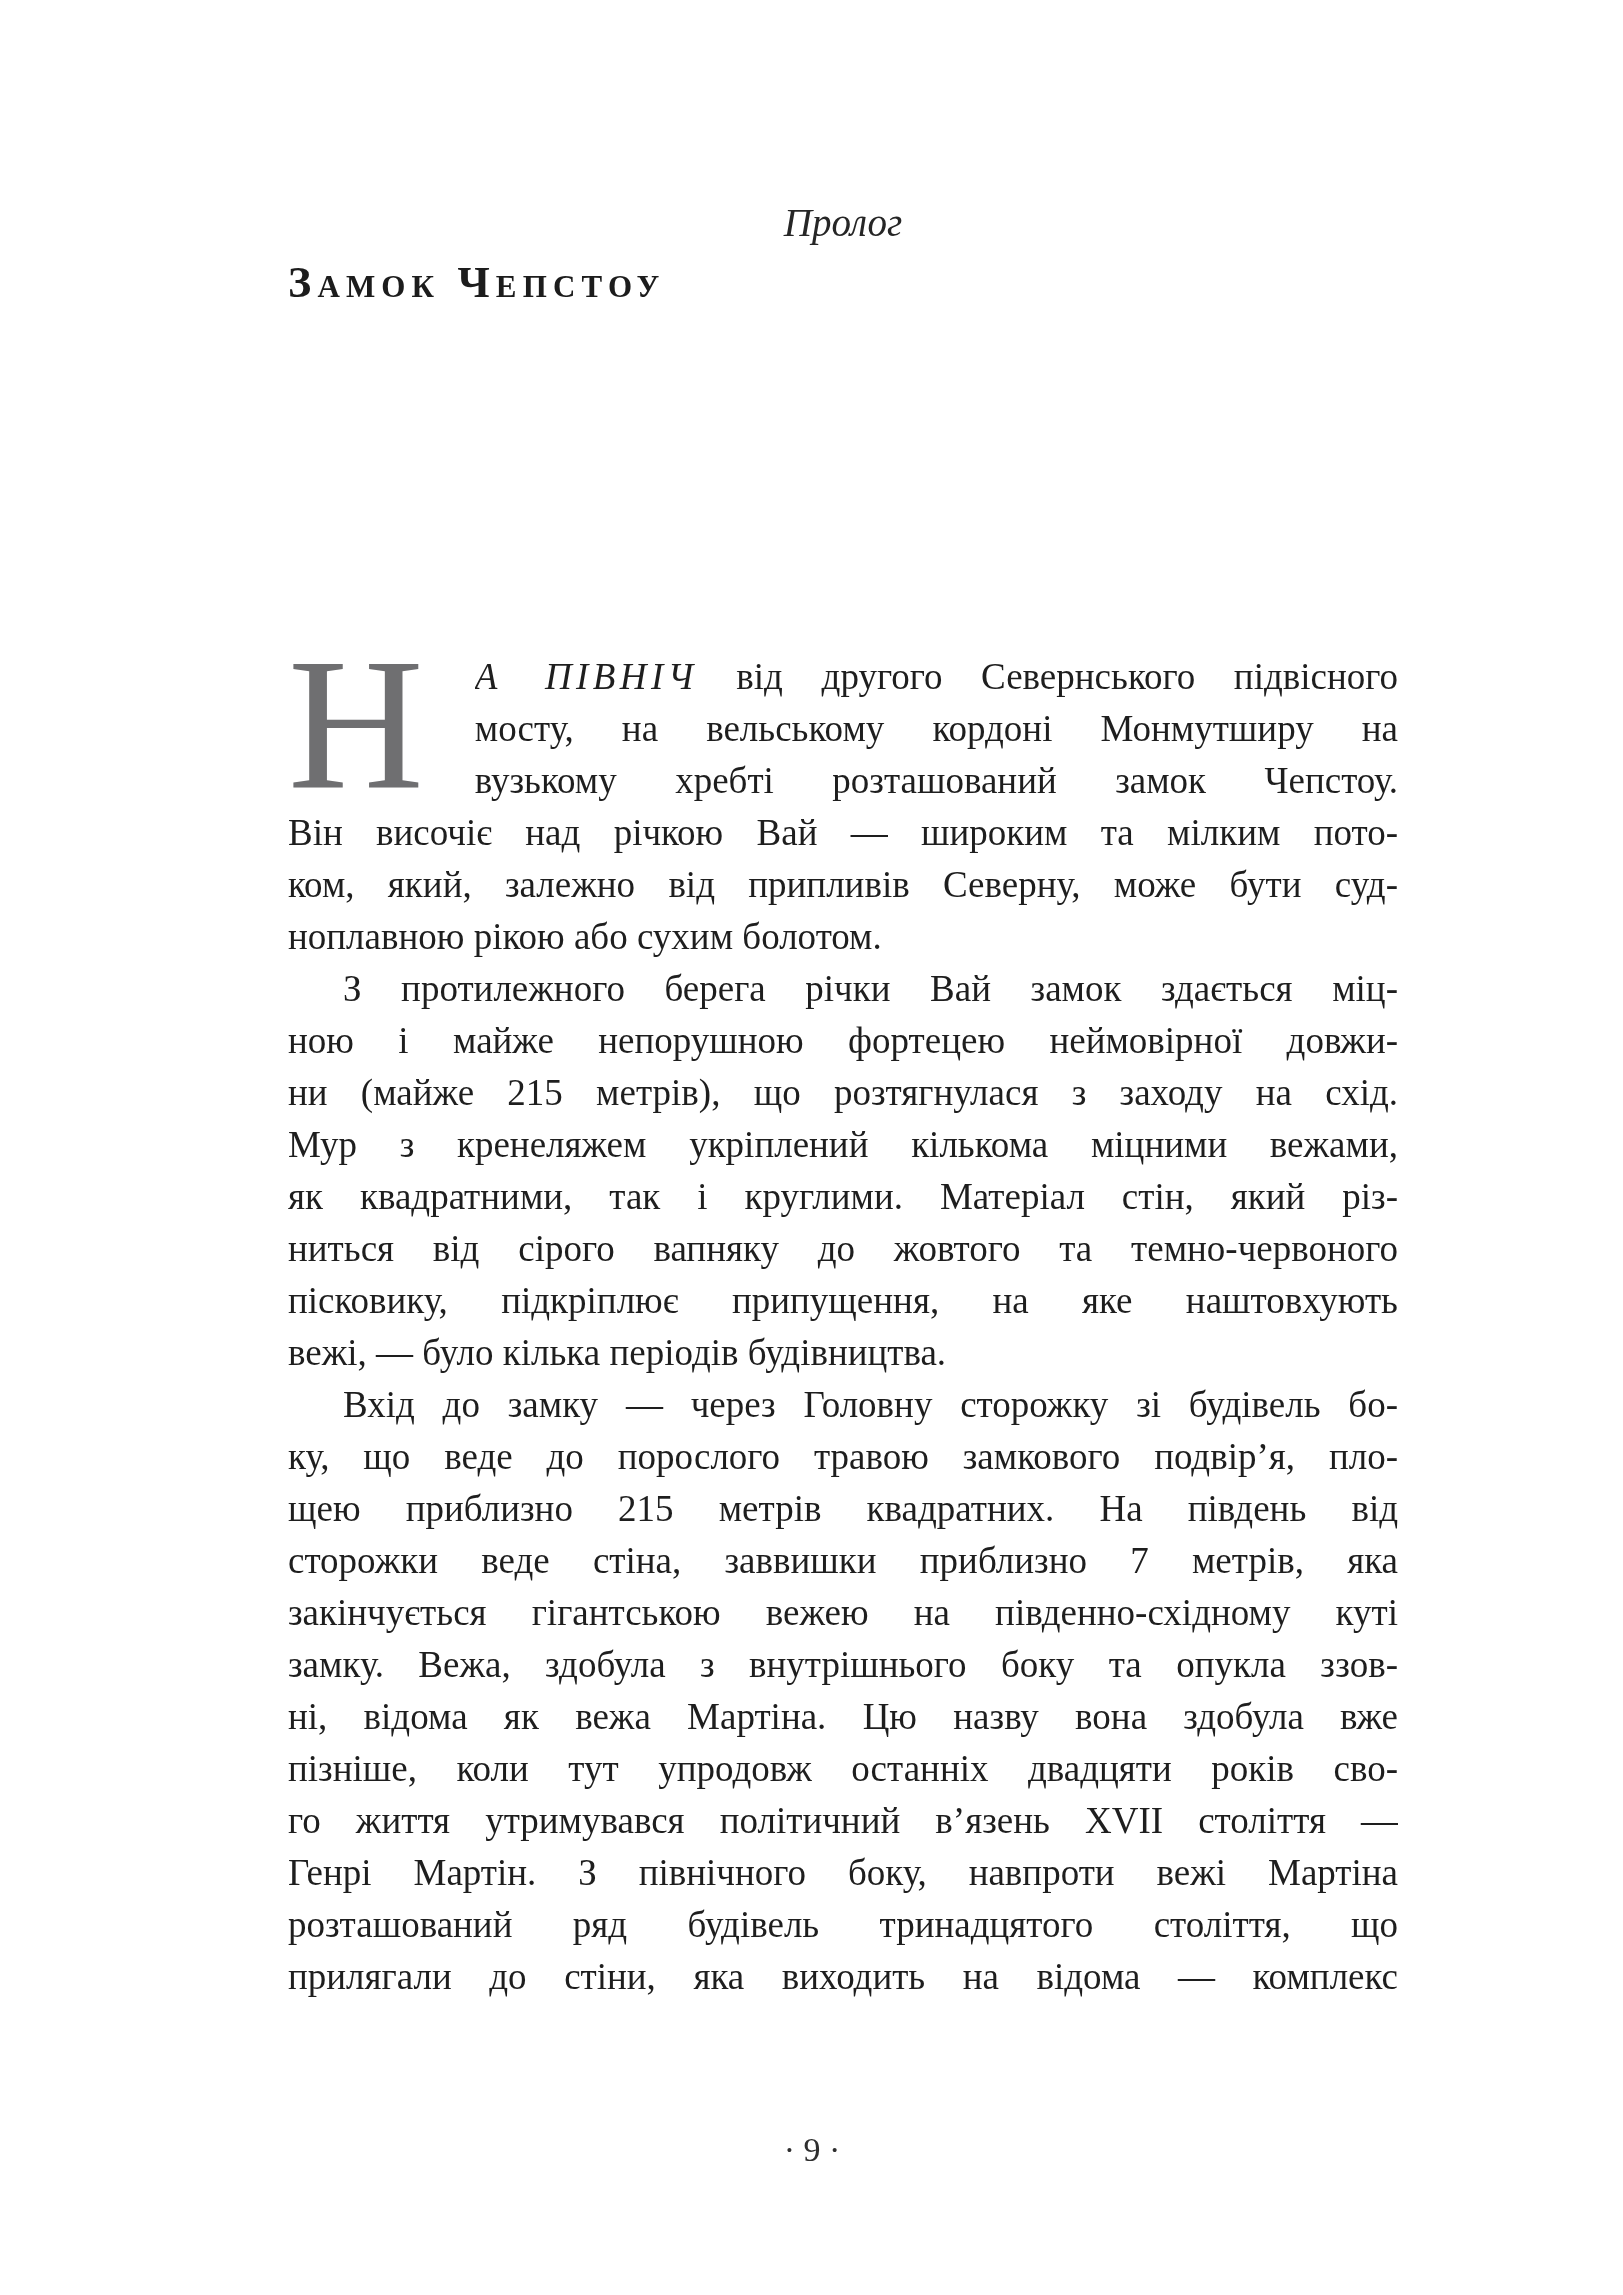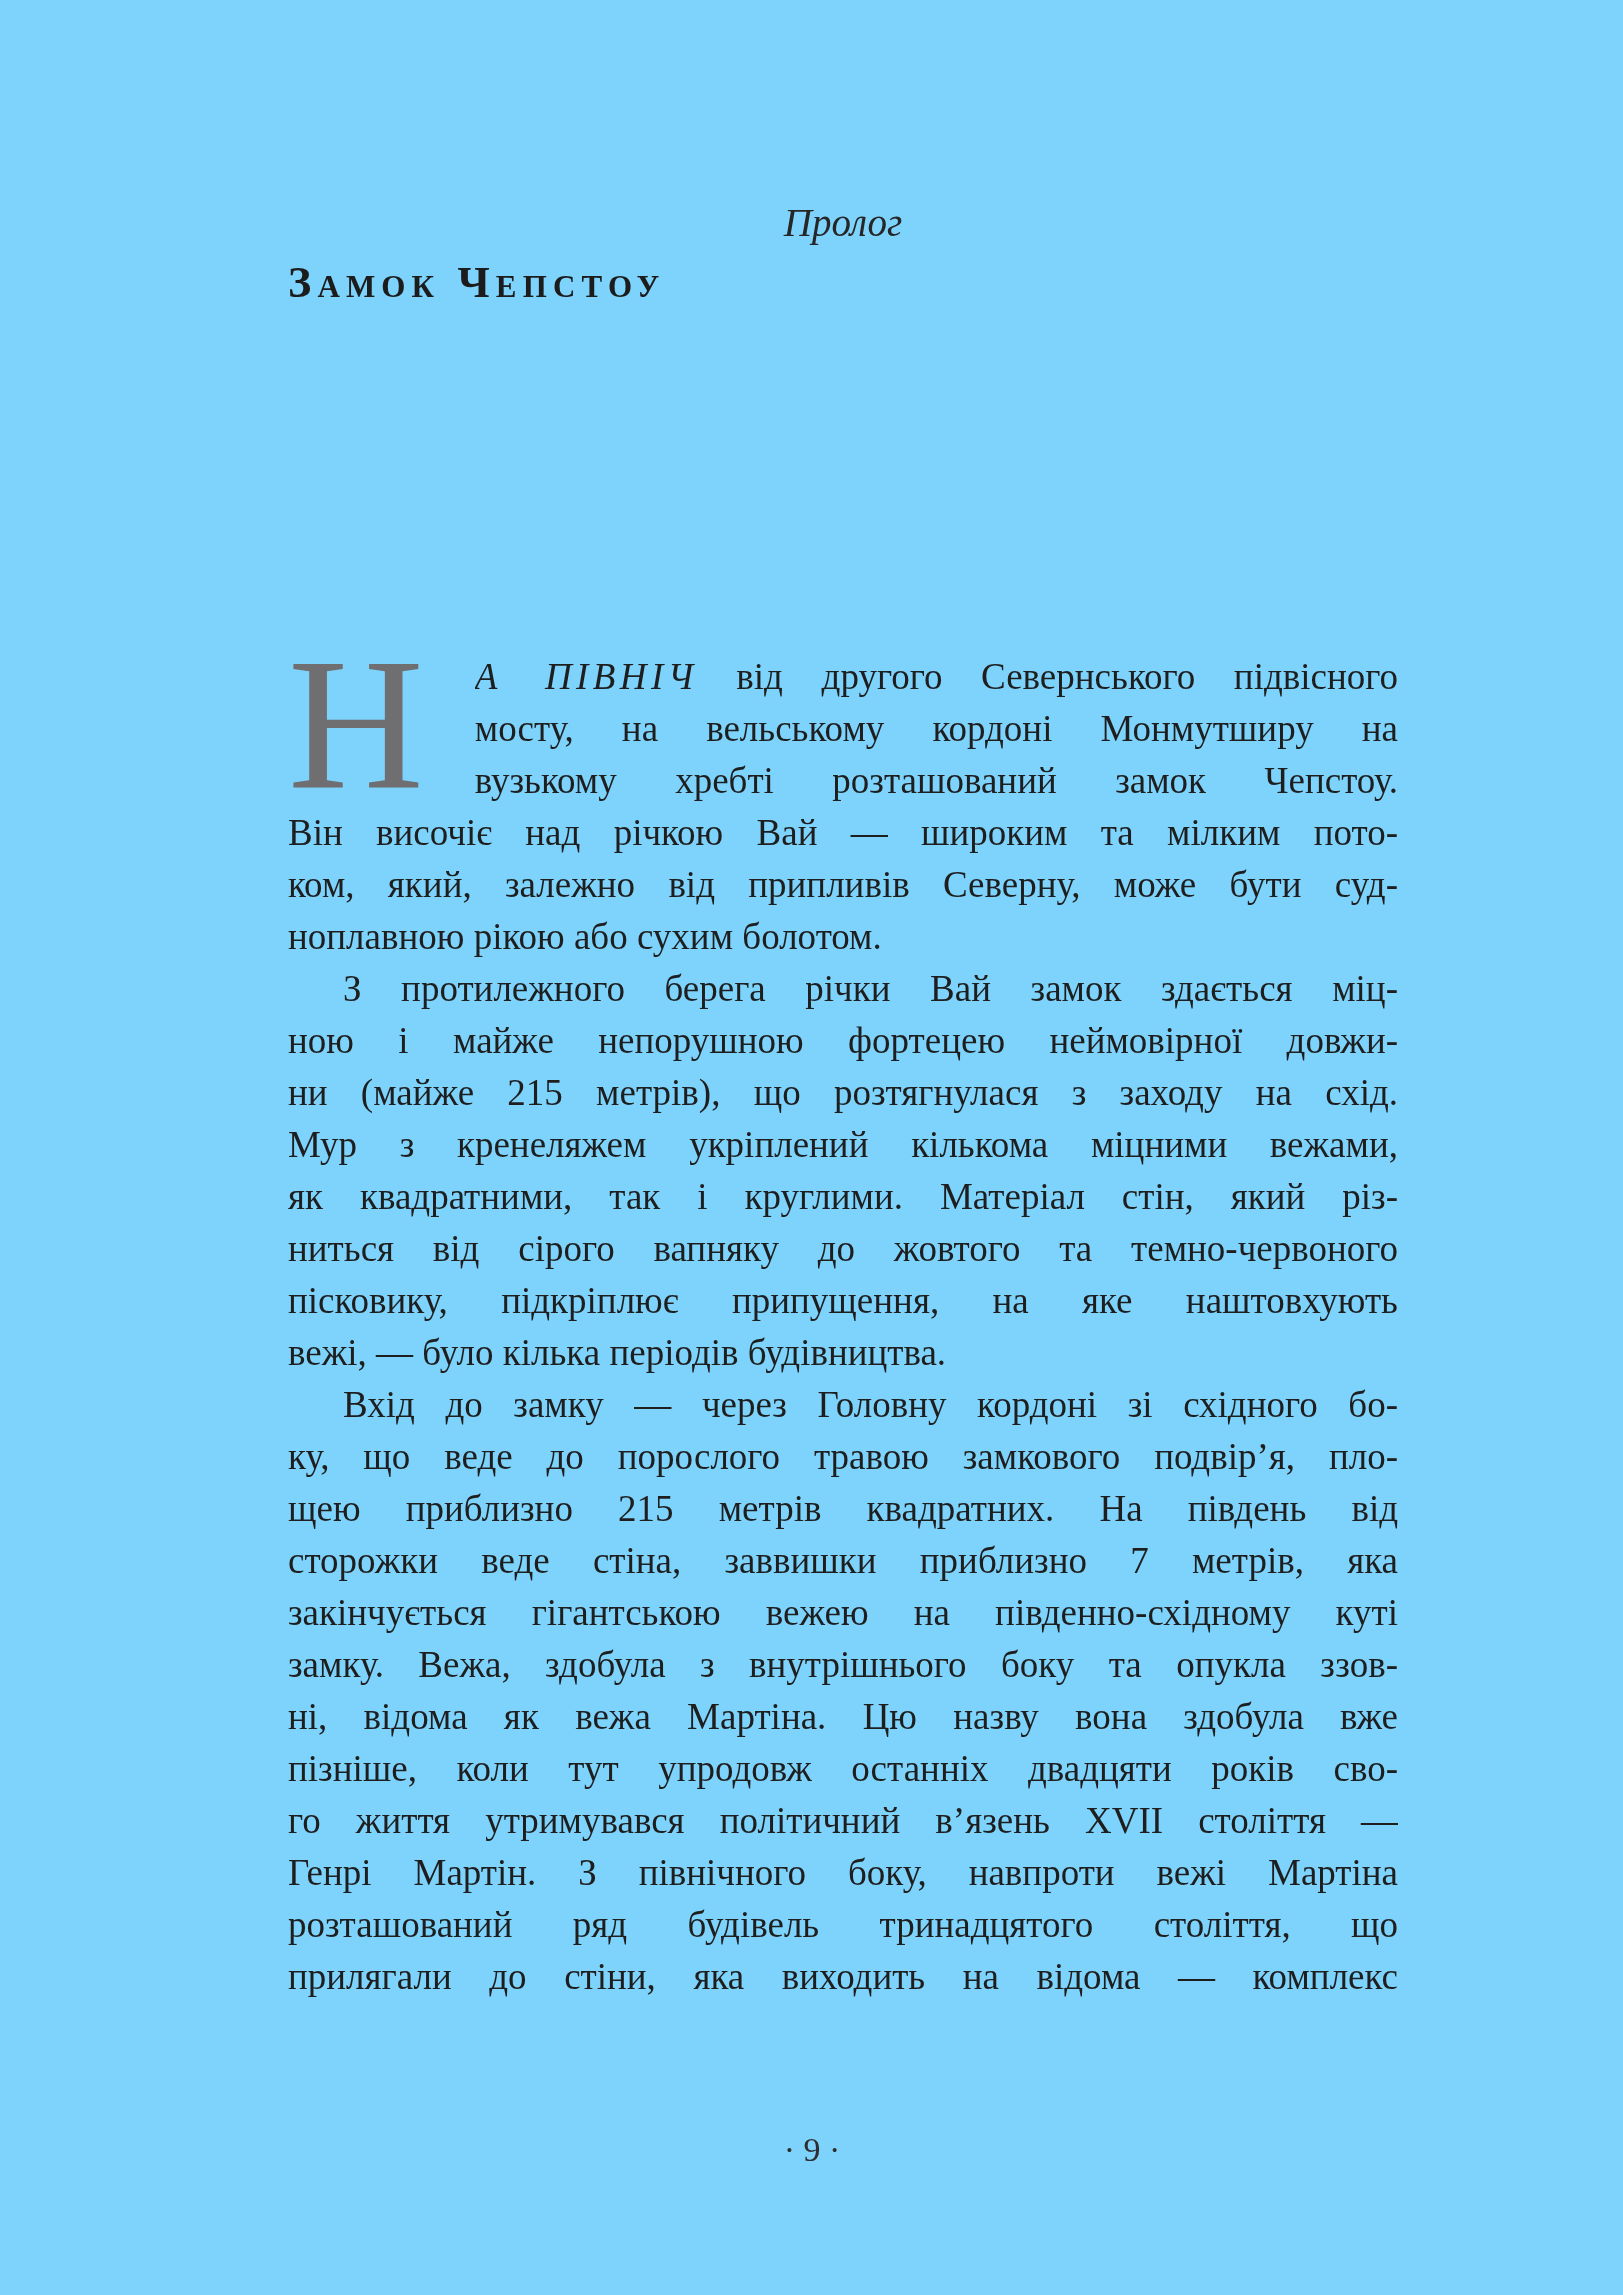--- a/index.html
+++ b/index.html
@@ -4,21 +4,21 @@
 <style>
   html, body {
     margin: 0;
     padding: 0;
     background: #e9e9e9;
   }
   .page {
     position: relative;
     width: 1624px;
     height: 2295px;
-    background: #7dd3fc;
+    background: #ffffff;
     overflow: hidden;
     font-family: "Liberation Serif", "DejaVu Serif", serif;
     color: #1e1e1e;
   }
   .kicker {
     position: absolute;
     left: 288px;
     width: 1110px;
     top: 200px;
     text-align: center;
@@ -108,21 +108,21 @@
         <div class="line">З протилежного берега річки Вай замок здається міц-</div>
         <div class="line">ною і майже непорушною фортецею неймовірної довжи-</div>
         <div class="line">ни (майже 215 метрів), що розтягнулася з заходу на схід.</div>
         <div class="line">Мур з кренеляжем укріплений кількома міцними вежами,</div>
         <div class="line">як квадратними, так і круглими. Матеріал стін, який різ-</div>
         <div class="line">ниться від сірого вапняку до жовтого та темно-червоного</div>
         <div class="line">пісковику, підкріплює припущення, на яке наштовхують</div>
         <div class="line para-end">вежі, — було кілька періодів будівництва.</div>
       </div>
       <div class="paragraph">
-        <div class="line">Вхід до замку — через Головну кордоні зі східного бо-</div>
+        <div class="line">Вхід до замку — через Головну сторожку зі будівель бо-</div>
         <div class="line">ку, що веде до порослого травою замкового подвір’я, пло-</div>
         <div class="line">щею приблизно 215 метрів квадратних. На південь від</div>
         <div class="line">сторожки веде стіна, заввишки приблизно 7 метрів, яка</div>
         <div class="line">закінчується гігантською вежею на південно-східному куті</div>
         <div class="line">замку. Вежа, здобула з внутрішнього боку та опукла ззов-</div>
         <div class="line">ні, відома як вежа Мартіна. Цю назву вона здобула вже</div>
         <div class="line">пізніше, коли тут упродовж останніх двадцяти років сво-</div>
         <div class="line">го життя утримувався політичний в’язень XVII століття —</div>
         <div class="line">Генрі Мартін. З північного боку, навпроти вежі Мартіна</div>
         <div class="line">розташований ряд будівель тринадцятого століття, що</div>

